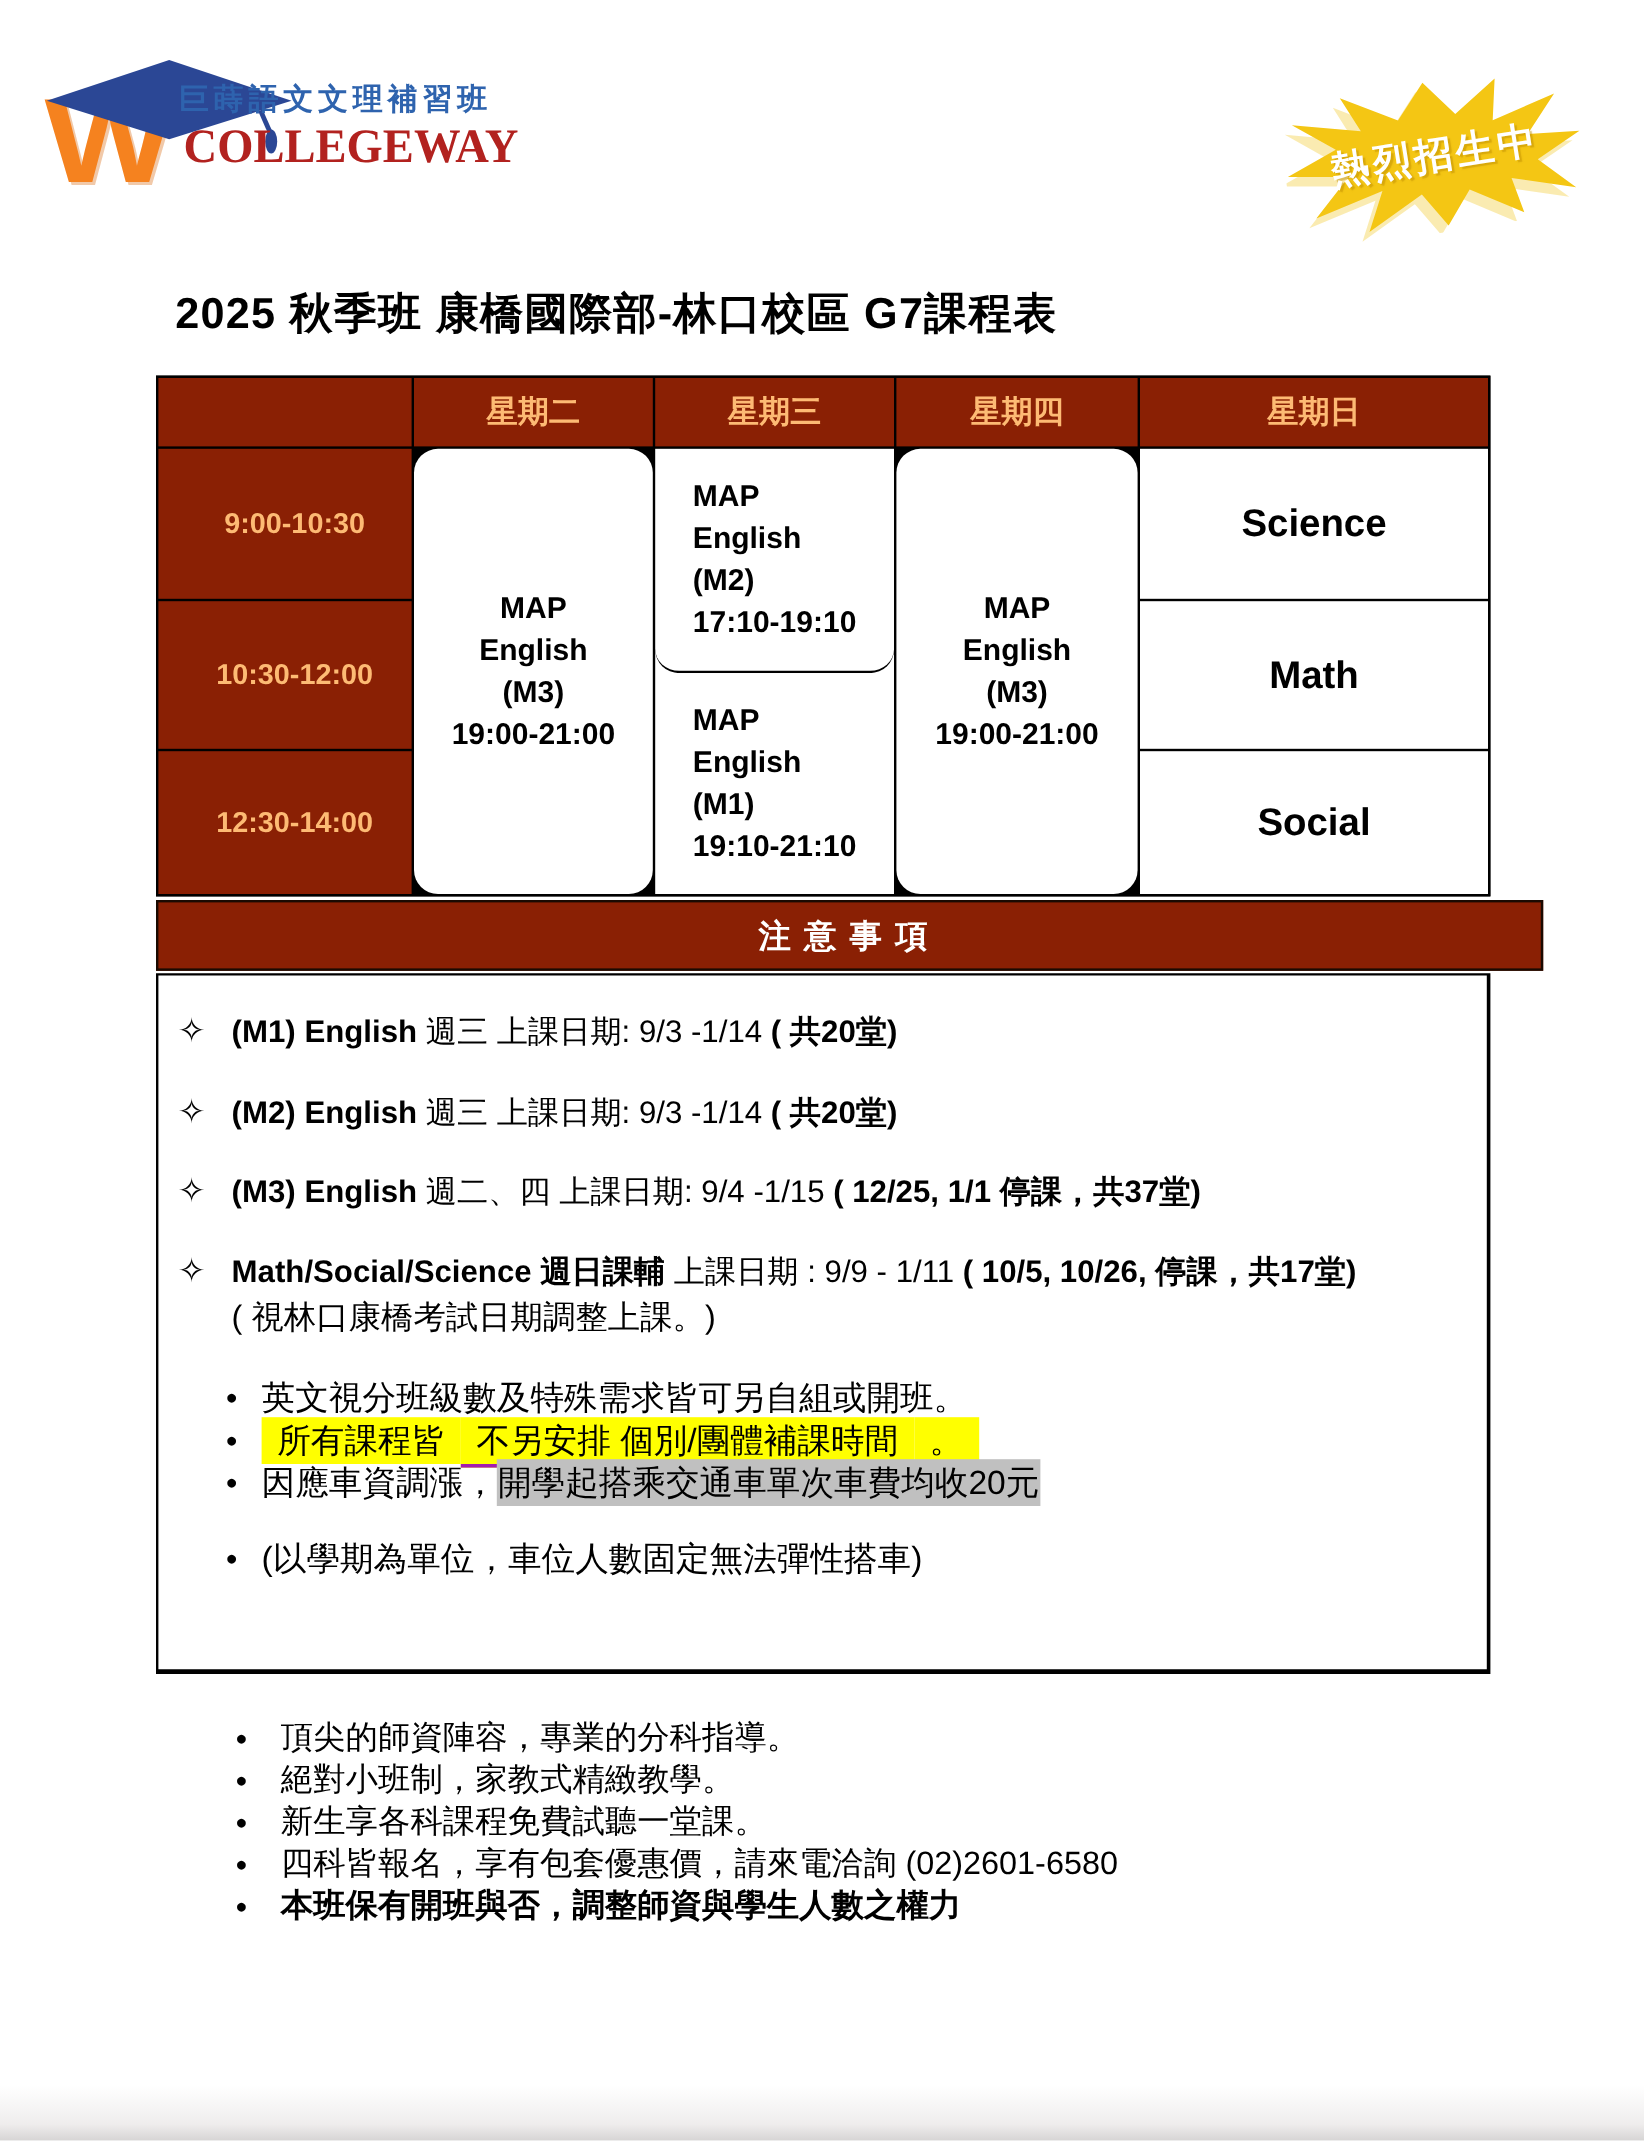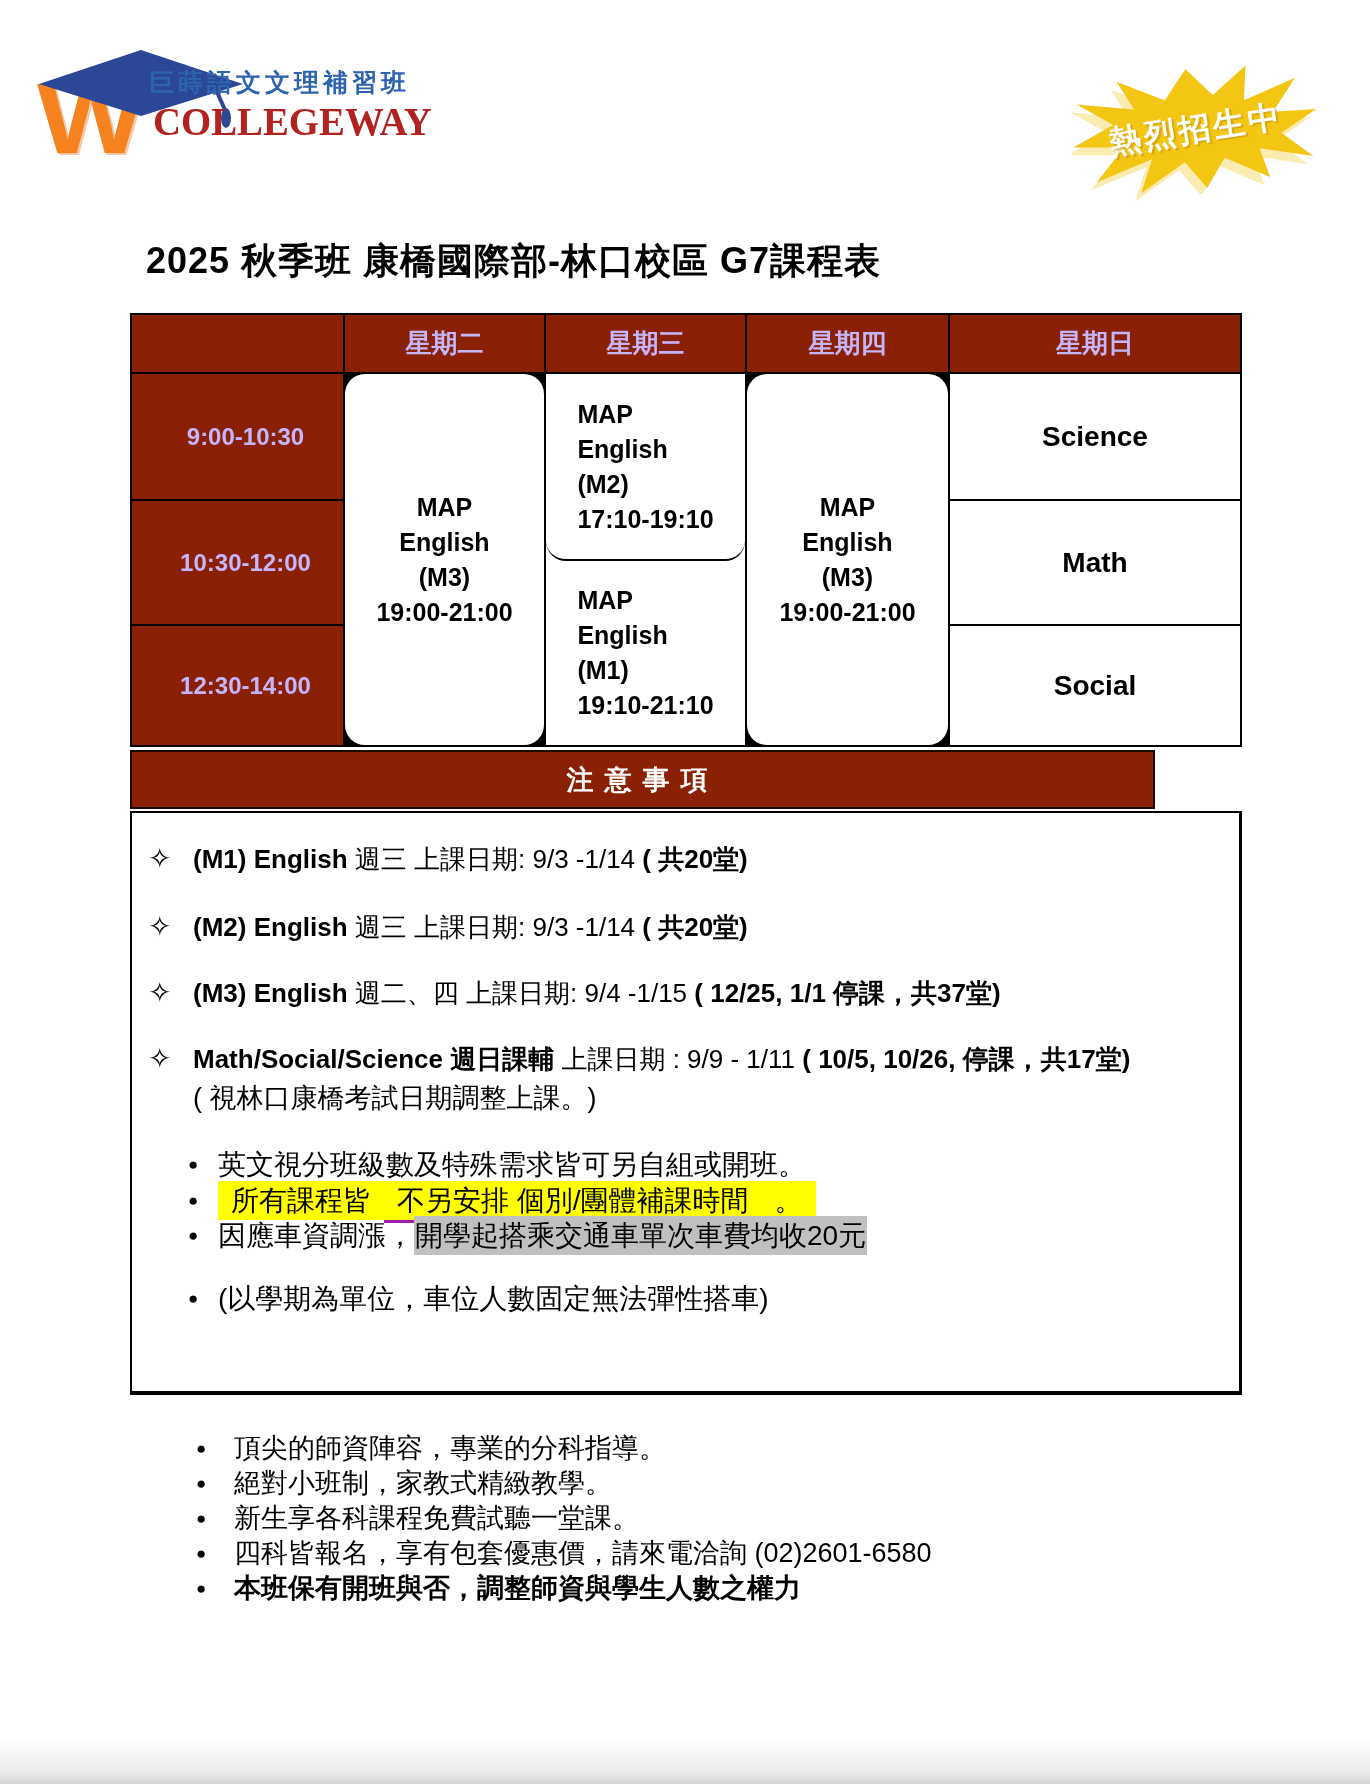--- a/index.html
+++ b/index.html
@@ -28,32 +28,32 @@
   
   .page-title{position:absolute;left:146px;top:213px;font-size:36px;font-weight:900;
               letter-spacing:1px;white-space:nowrap;}
 
   
   .schedule{position:absolute;left:130px;top:313px;width:1108px;
             display:grid;grid-template-columns:211px 199px 199px 201px 290px;
             grid-template-rows:57px 125px 123px 119px;gap:2px;
             background:#000;border:2px solid #000;}
   .cell{background:#fff;display:flex;align-items:center;justify-content:center;text-align:center;}
-  .cell.red{background:#8A2004;color:#c4b5fd;font-weight:bold;}
+  .cell.red{background:#8A2004;color:#fdba74;font-weight:bold;}
   .day-h{font-size:26px;}
   .time-c{font-size:24px;padding-left:16px;}
   .course{font-size:25px;font-weight:bold;line-height:35px;white-space:pre-line;border-radius:20px;}
-  .subject{font-size:28px;font-weight:bold;}
+  .subject{font-size:32px;font-weight:bold;}
   .span3{grid-row:2 / span 3;}
   .wed-wrap{grid-column:3;grid-row:2 / span 3;background:#fff;display:flex;flex-direction:column;padding:0;}
   .wed-top{height:187px;border-bottom:2px solid #000;display:flex;align-items:center;justify-content:center;box-sizing:border-box;}
   .wed-bottom{flex:1;display:flex;align-items:center;justify-content:center;}
 
   
-  .notice-bar{position:absolute;left:130px;top:750px;width:1025px;height:59px;box-sizing:border-box;
+  .notice-bar{position:absolute;left:130px;top:750px;width:1156px;height:59px;box-sizing:border-box;
               background:#8A2004;border:2px solid #1a0a02;display:flex;align-items:center;justify-content:center;
               color:#fff;font-size:27px;font-weight:bold;letter-spacing:11px;}
   .notes-box{position:absolute;left:130px;top:811px;width:1112px;height:584px;box-sizing:border-box;
              border:2px solid #000;border-bottom-width:4px;border-right-width:3px;background:#fff;}
   .nline{position:absolute;height:36px;line-height:36px;white-space:nowrap;display:flex;align-items:center;}
   .diamond{font-size:28px;font-weight:400;margin-right:0;width:45px;}
   .dline{left:16px;font-size:26px;}
   .subnote{left:61px;font-size:27px;}
   .dotline{left:56px;font-size:28px;}
   .dot{font-size:17px;width:30px;}

